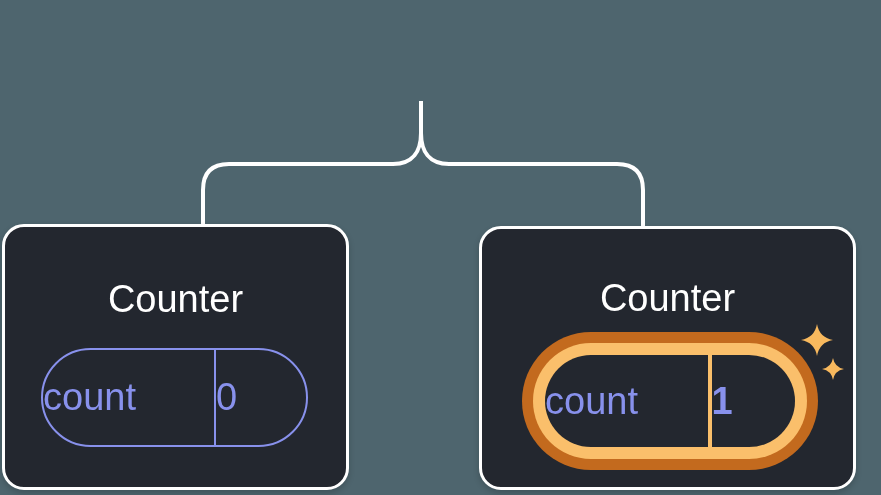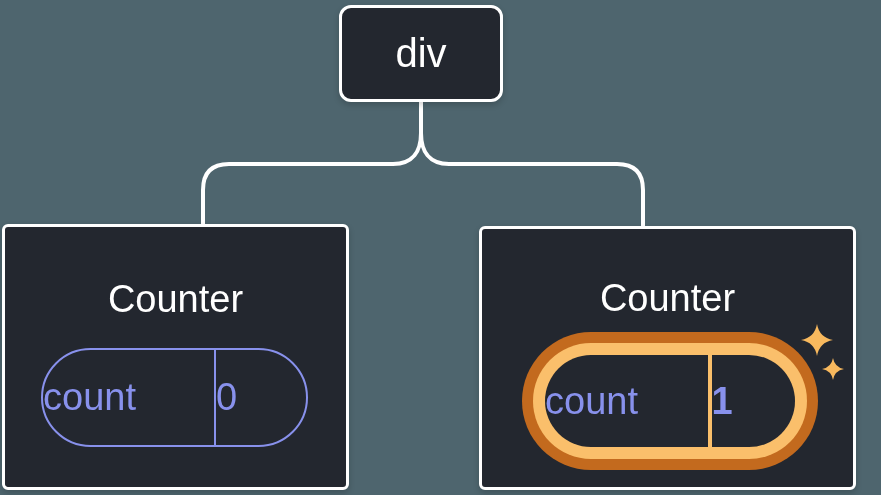--- a/index.html
+++ b/index.html
@@ -41,21 +41,21 @@
     left: 339px; top: 5px;
     width: 164px; height: 97px;
     border-radius: 12px;
     display: flex;
     align-items: center;
     justify-content: center;
     color: var(--white);
     font-size: 40px;
   }
 
-  .counter-box { border-radius: 6px; padding-left: 48px; }
+  .counter-box { border-radius: 22px; padding-left: 48px; }
   .box-left  { left: 2px;   top: 224px; width: 347px; height: 266px; }
   .box-right { left: 479px; top: 226px; width: 377px; height: 264px; }
 
   .box-title {
     position: absolute;
     left: 0; right: 0;
     top: 53px;
     text-align: center;
     color: var(--white);
     font-size: 38px;
@@ -122,23 +122,20 @@
 </head>
 <body>
 
 <div class="stage">
 
   <svg class="connector" viewBox="0 0 881 495" aria-hidden="true">
     <path d="M421 101 L421 133 C421 151 413 164 393 164 L229 164 Q203 164 203 190 L203 227"></path>
     <path d="M421 133 C421 151 429 164 449 164 L617 164 Q643 164 643 190 L643 229"></path>
   </svg>
 
-  <div class="card root-node">
-    <span>div</span>
-  </div>
 
   <div class="card counter-box box-left">
     <div class="box-title">Counter</div>
     <div class="state-pill">
       <div class="pill-cell pill-key">
         <span>count</span>
       </div>
       <div class="pill-cell pill-val">
         <span>0</span>
       </div>

